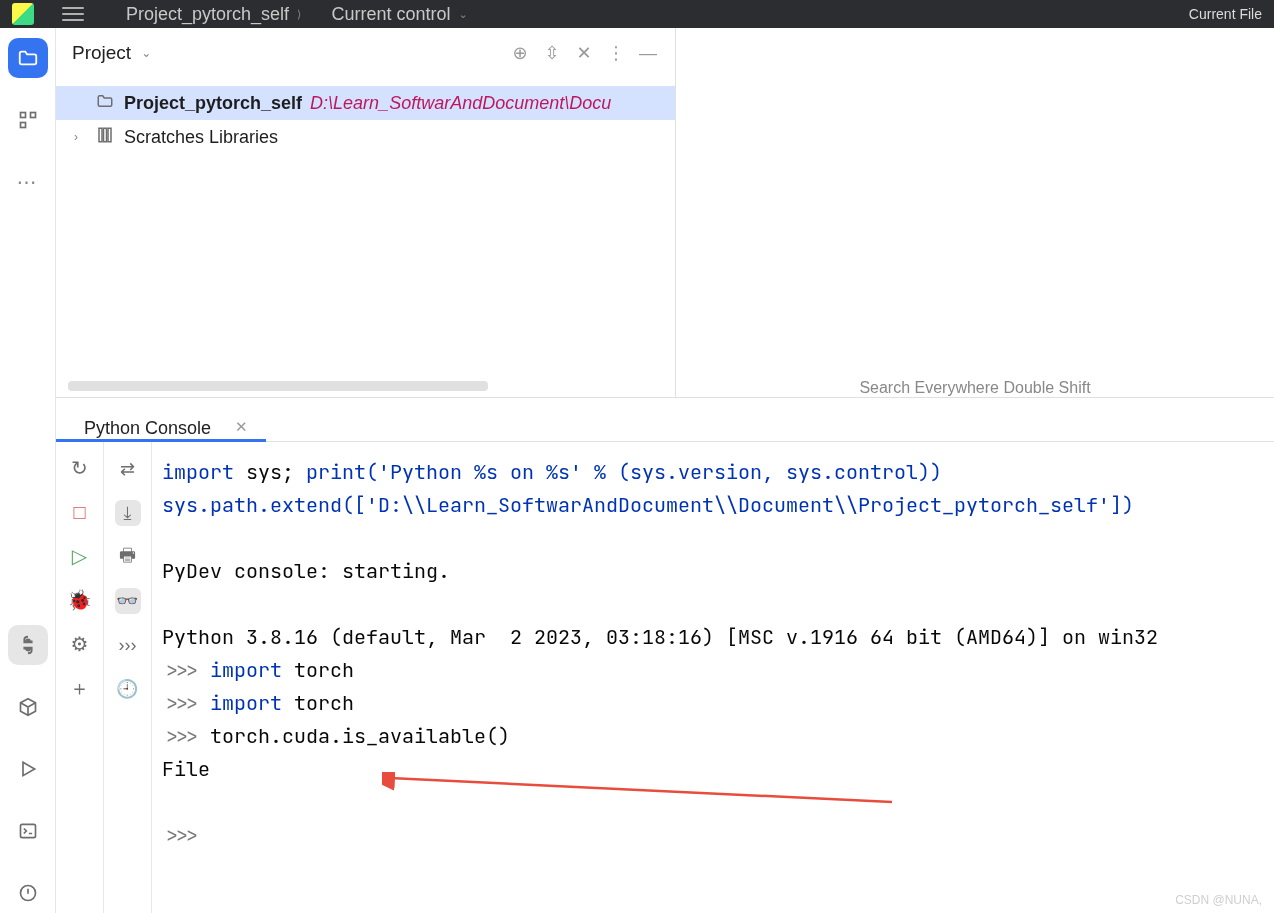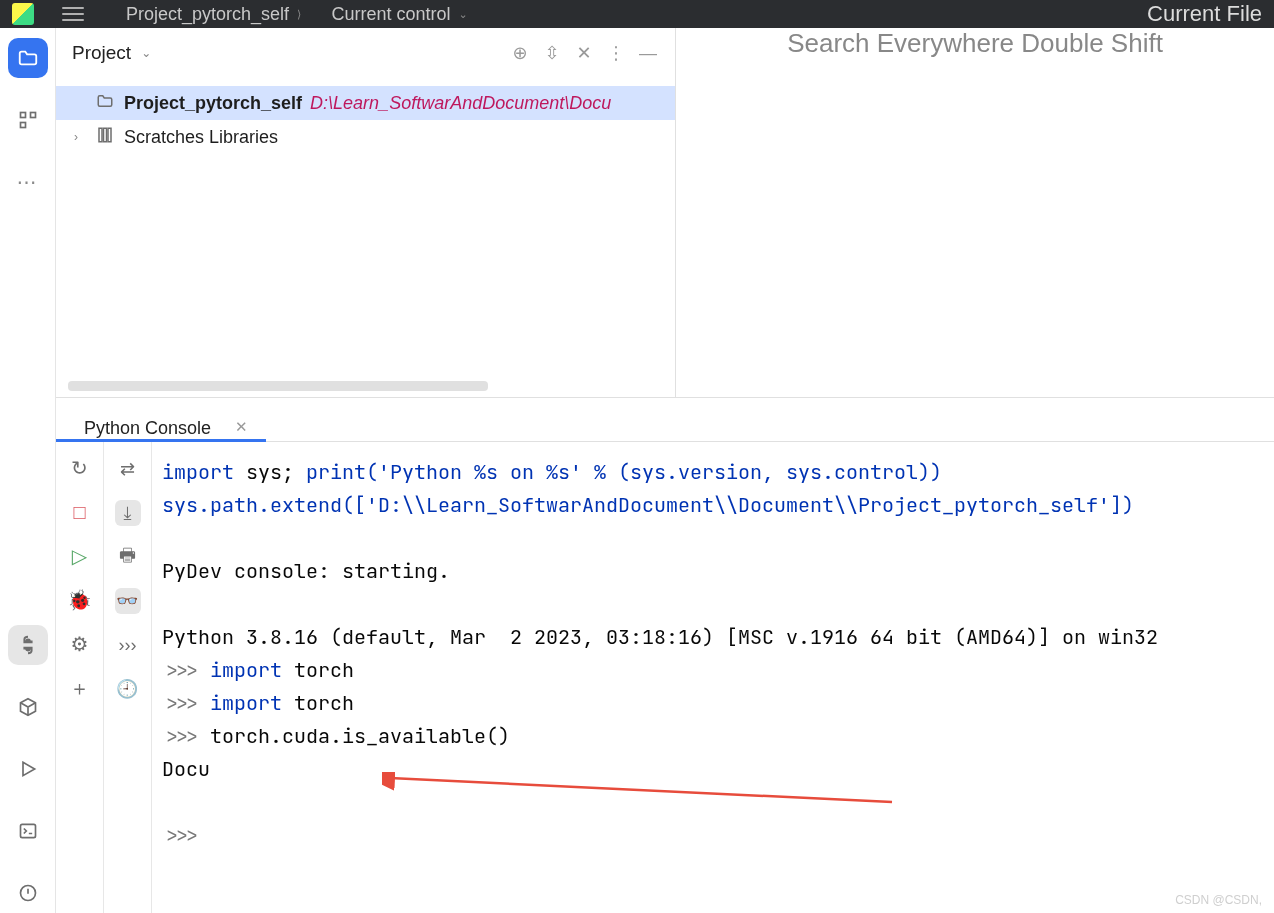--- a/index.html
+++ b/index.html
@@ -6,21 +6,21 @@
 body { font-family: -apple-system, "Segoe UI", Arial, sans-serif; font-size: 16px; color: #1e1e1e; background: #fff; overflow: hidden; width: 1274px; height: 913px; }
 
 
 .topbar { height: 28px; background: #2b2d30; display: flex; align-items: center; padding: 0 12px; color: #d0d0d0; }
 .topbar .logo { width: 22px; height: 22px; background: linear-gradient(135deg,#fcf84a 50%,#3ddc84 50%); border-radius: 3px; margin-right: 28px; }
 .topbar .hamburger { width: 22px; height: 22px; margin-right: 42px; display:flex; flex-direction:column; justify-content:center; gap:4px;}
 .topbar .hamburger span{height:2px;background:#b0b0b0;border-radius:1px;}
 .topbar .crumb { color:#c8c8c8; font-size:18px; margin-right:8px;}
 .topbar .chev { color:#888; font-size:11px; margin-right:30px;}
 .topbar .spacer{flex:1;}
-.topbar .right{color:#dcdcdc;font-size:22px;}
+.topbar .right{color:#dcdcdc;font-size:14px;}
 
 
 .main { display:flex; height:calc(913px - 28px); }
 
 
 .toolstrip { width:56px; background:#fff; border-right:1px solid #e5e5e5; display:flex; flex-direction:column; align-items:center; padding-top:10px; gap:22px;}
 .toolstrip .btn { width:40px; height:40px; border-radius:10px; display:flex; align-items:center; justify-content:center; color:#6e6e6e; font-size:22px;}
 .toolstrip .btn.active{background:#3574f0;color:#fff;}
 .toolstrip .btn.sel{background:#e6e6e6;}
 .toolstrip .dots{letter-spacing:2px;font-size:20px;color:#8a8a8a;}
@@ -38,21 +38,21 @@
 .projhead .ico{width:22px;height:22px;color:#9a9a9a;display:flex;align-items:center;justify-content:center;font-size:18px;}
 .tree{padding:8px 0; overflow:hidden;}
 .treerow{display:flex;align-items:center;height:34px;padding-left:18px;gap:8px;font-size:18px;white-space:nowrap;}
 .treerow.sel{background:#d4e2ff;}
 .treerow .exp{width:14px;color:#888;font-size:12px;}
 .treerow .fico{width:20px;color:#6e6e6e;}
 .treerow .name{font-weight:600;}
 .treerow .path{color:#be185d;font-weight:400;font-style:italic;}
 .scrollthumb{height:10px;background:#e0e0e0;border-radius:4px;margin:6px 12px 6px 12px;width:420px;}
 
-.editorph{flex:1;display:flex;align-items:flex-start;justify-content:center;color:#888;font-size:26px;}
+.editorph{flex:1;display:flex;align-items:flex-end;justify-content:center;color:#888;font-size:16px;}
 
 
 .tabstrip{height:44px;display:flex;align-items:flex-end;border-bottom:1px solid #e0e0e0;padding-left:14px;}
 .tab{padding:8px 14px 2px;font-size:18px;color:#222;display:flex;gap:24px;}
 .tab .close{color:#999;font-size:15px;}
 .tabunderline{position:relative;height:3px;background:#3574f0;width:210px;margin-left:0;margin-top:-3px;}
 
 .console{flex:1;display:flex;overflow:hidden;}
 .cgutter{width:48px;border-right:1px solid #e7e7e7;display:flex;flex-direction:column;align-items:center;padding-top:14px;gap:20px;}
 .cgutter .g{width:24px;height:24px;display:flex;align-items:center;justify-content:center;font-size:20px;color:#6e6e6e;}
@@ -208,29 +208,29 @@
       </div>
       <div class="coutput"><span class="kw">import</span><span class="plain"> sys; </span><span class="kw">print</span><span class="kw">('Python %s on %s' % (sys.version, sys.control))</span>
 <span class="kw">sys.path.extend(['D:\\Learn_SoftwarAndDocument\\Document\\Project_pytorch_self'])</span>
 
 <span class="plain">PyDev console: starting.</span>
 
 <span class="plain">Python 3.8.16 (default, Mar  2 2023, 03:18:16) [MSC v.1916 64 bit (AMD64)] on win32</span>
 <span class="prompt">&gt;&gt;&gt; </span><span class="kw">import</span><span class="plain"> torch</span>
 <span class="prompt">&gt;&gt;&gt; </span><span class="kw">import</span><span class="plain"> torch</span>
 <span class="prompt">&gt;&gt;&gt; </span><span class="plain">torch.cuda.is_available()</span>
-<span class="plain">Docu</span>
+<span class="plain">File</span>
 
 <span class="prompt">&gt;&gt;&gt; </span>
         <svg class="arrow" width="520" height="40">
           <defs>
               <marker id="ah" markerWidth="12" markerHeight="10" refX="2" refY="5" orient="auto">
                 <polygon points="0,0 12,5 0,10" fill="#e74c3c"></polygon>
               </marker>
             </defs>
           <line x1="510" y1="30" x2="8" y2="6" stroke="#e74c3c" stroke-width="2.5" marker-end="url(#ah)"></line>
         </svg>
       </div>
     </div>
   </div>
 </div>
 
-<div class="watermark">CSDN @CSDN,</div>
+<div class="watermark">CSDN @NUNA,</div>
 
 </body></html>

